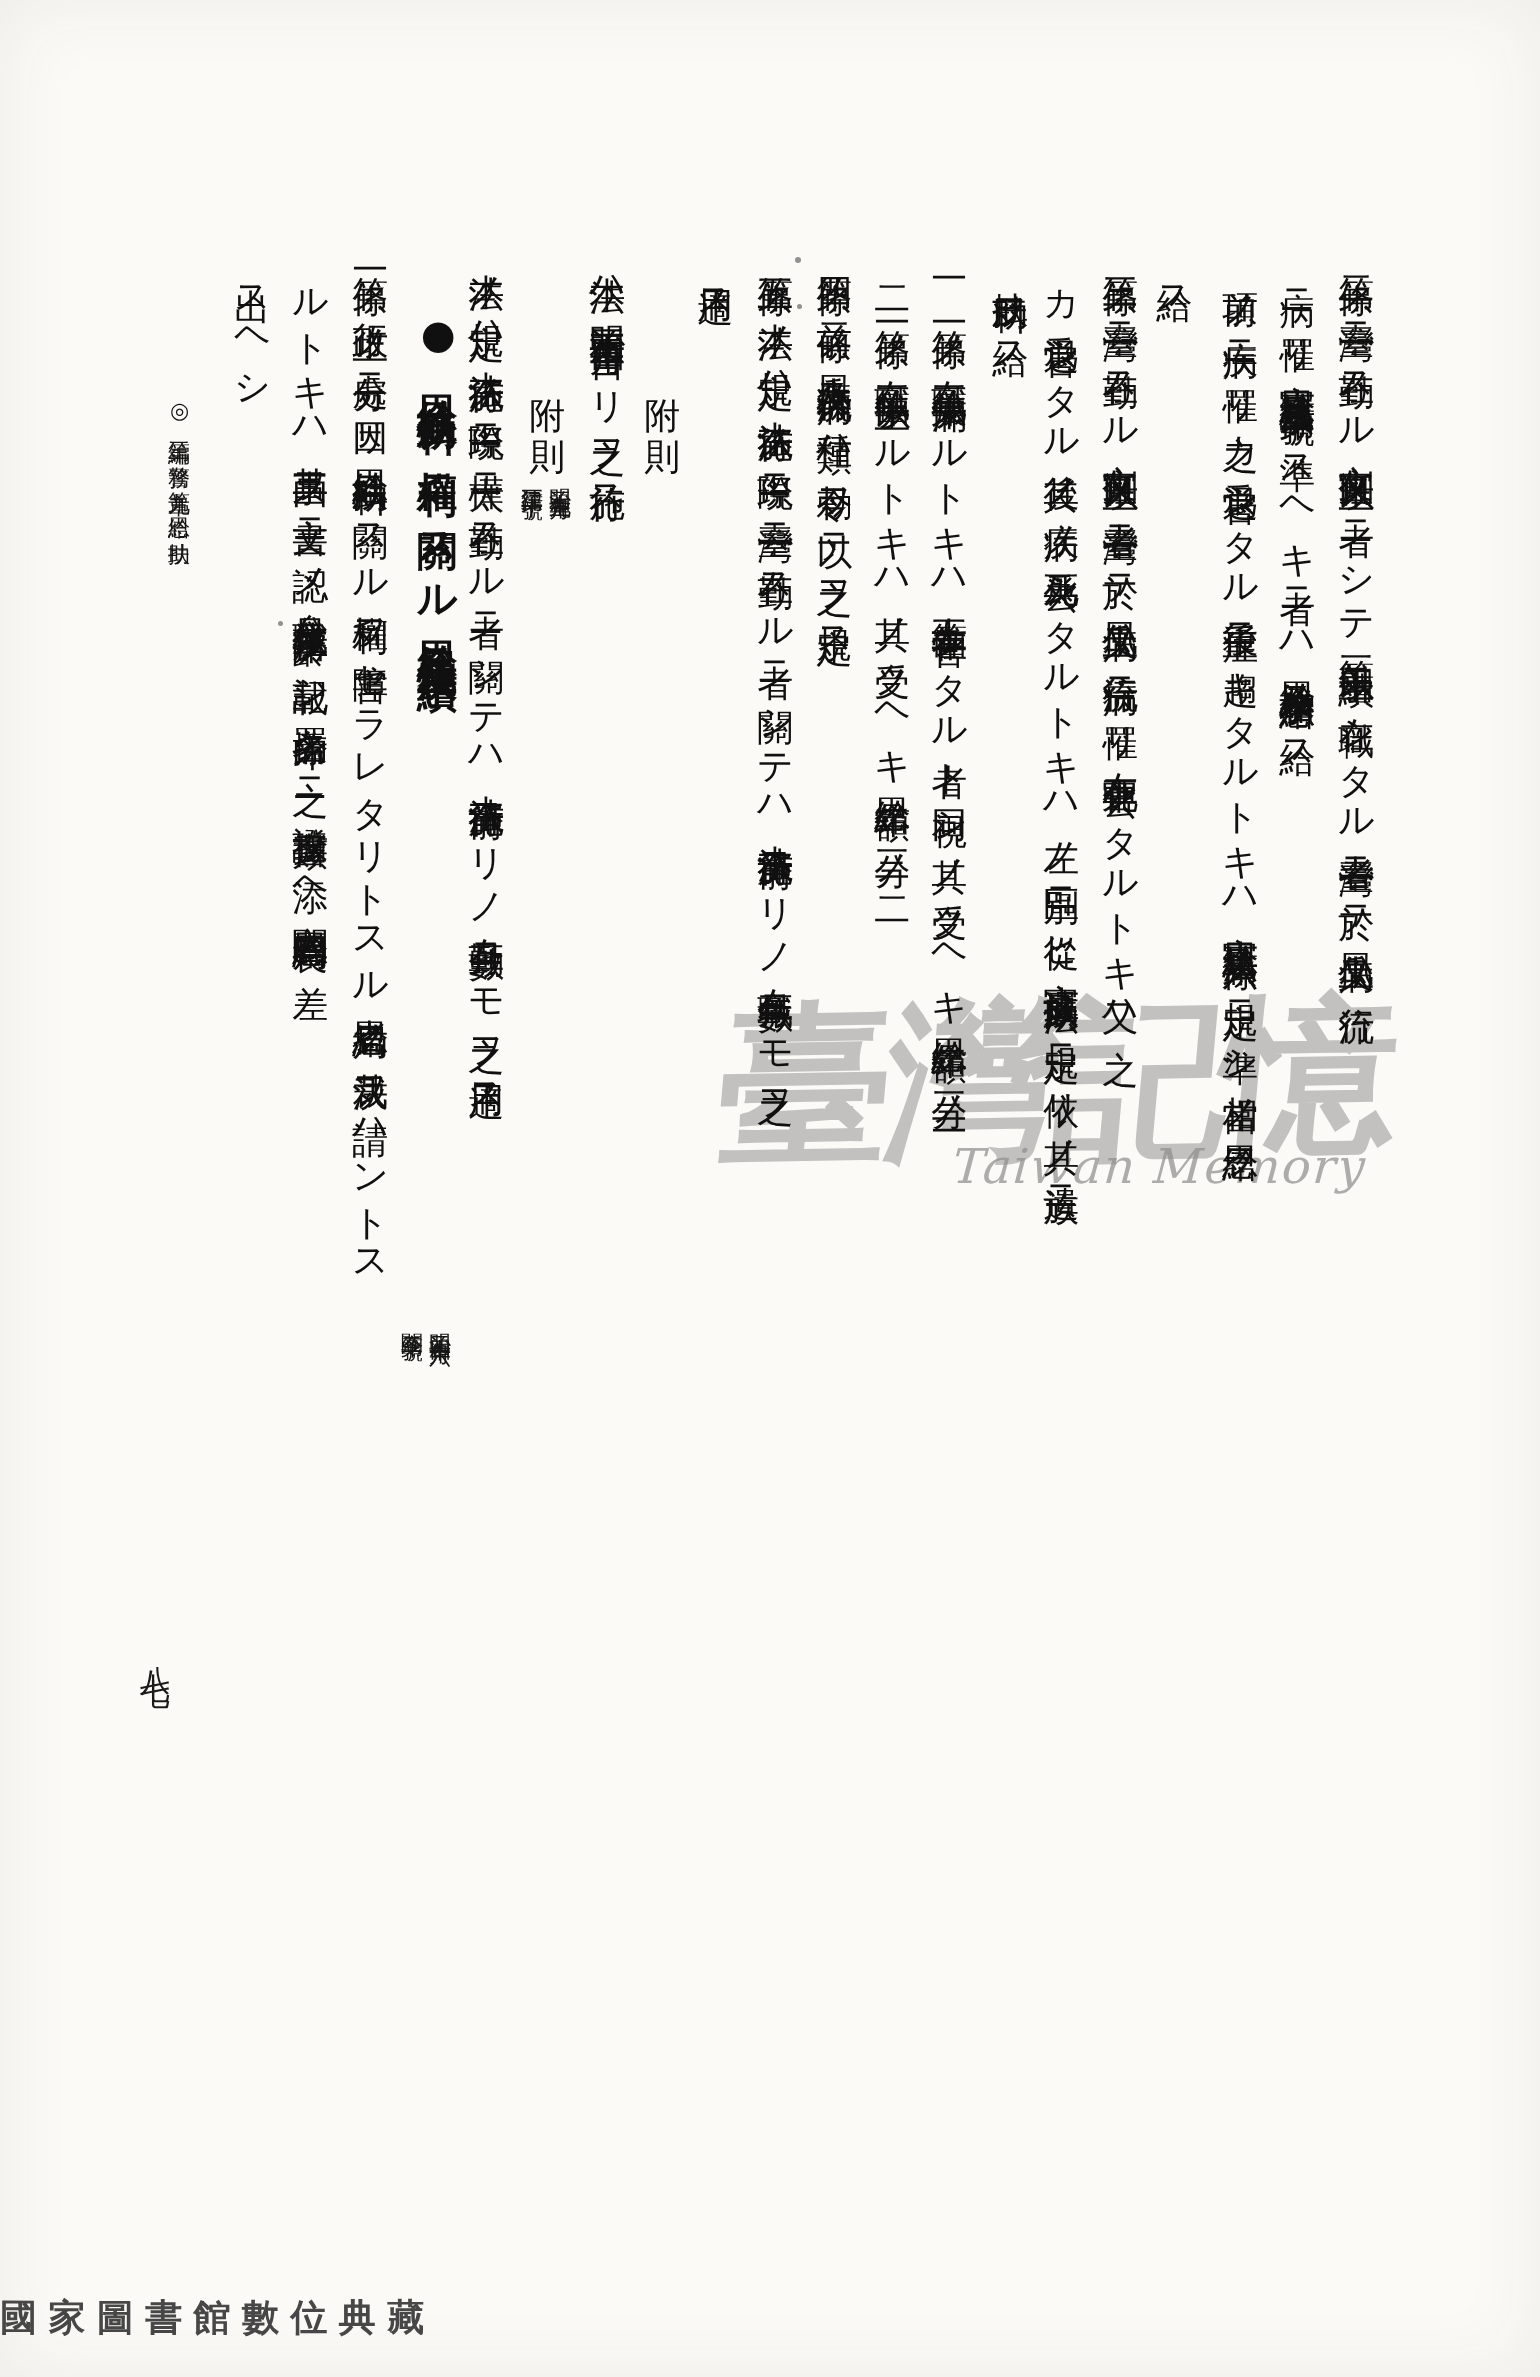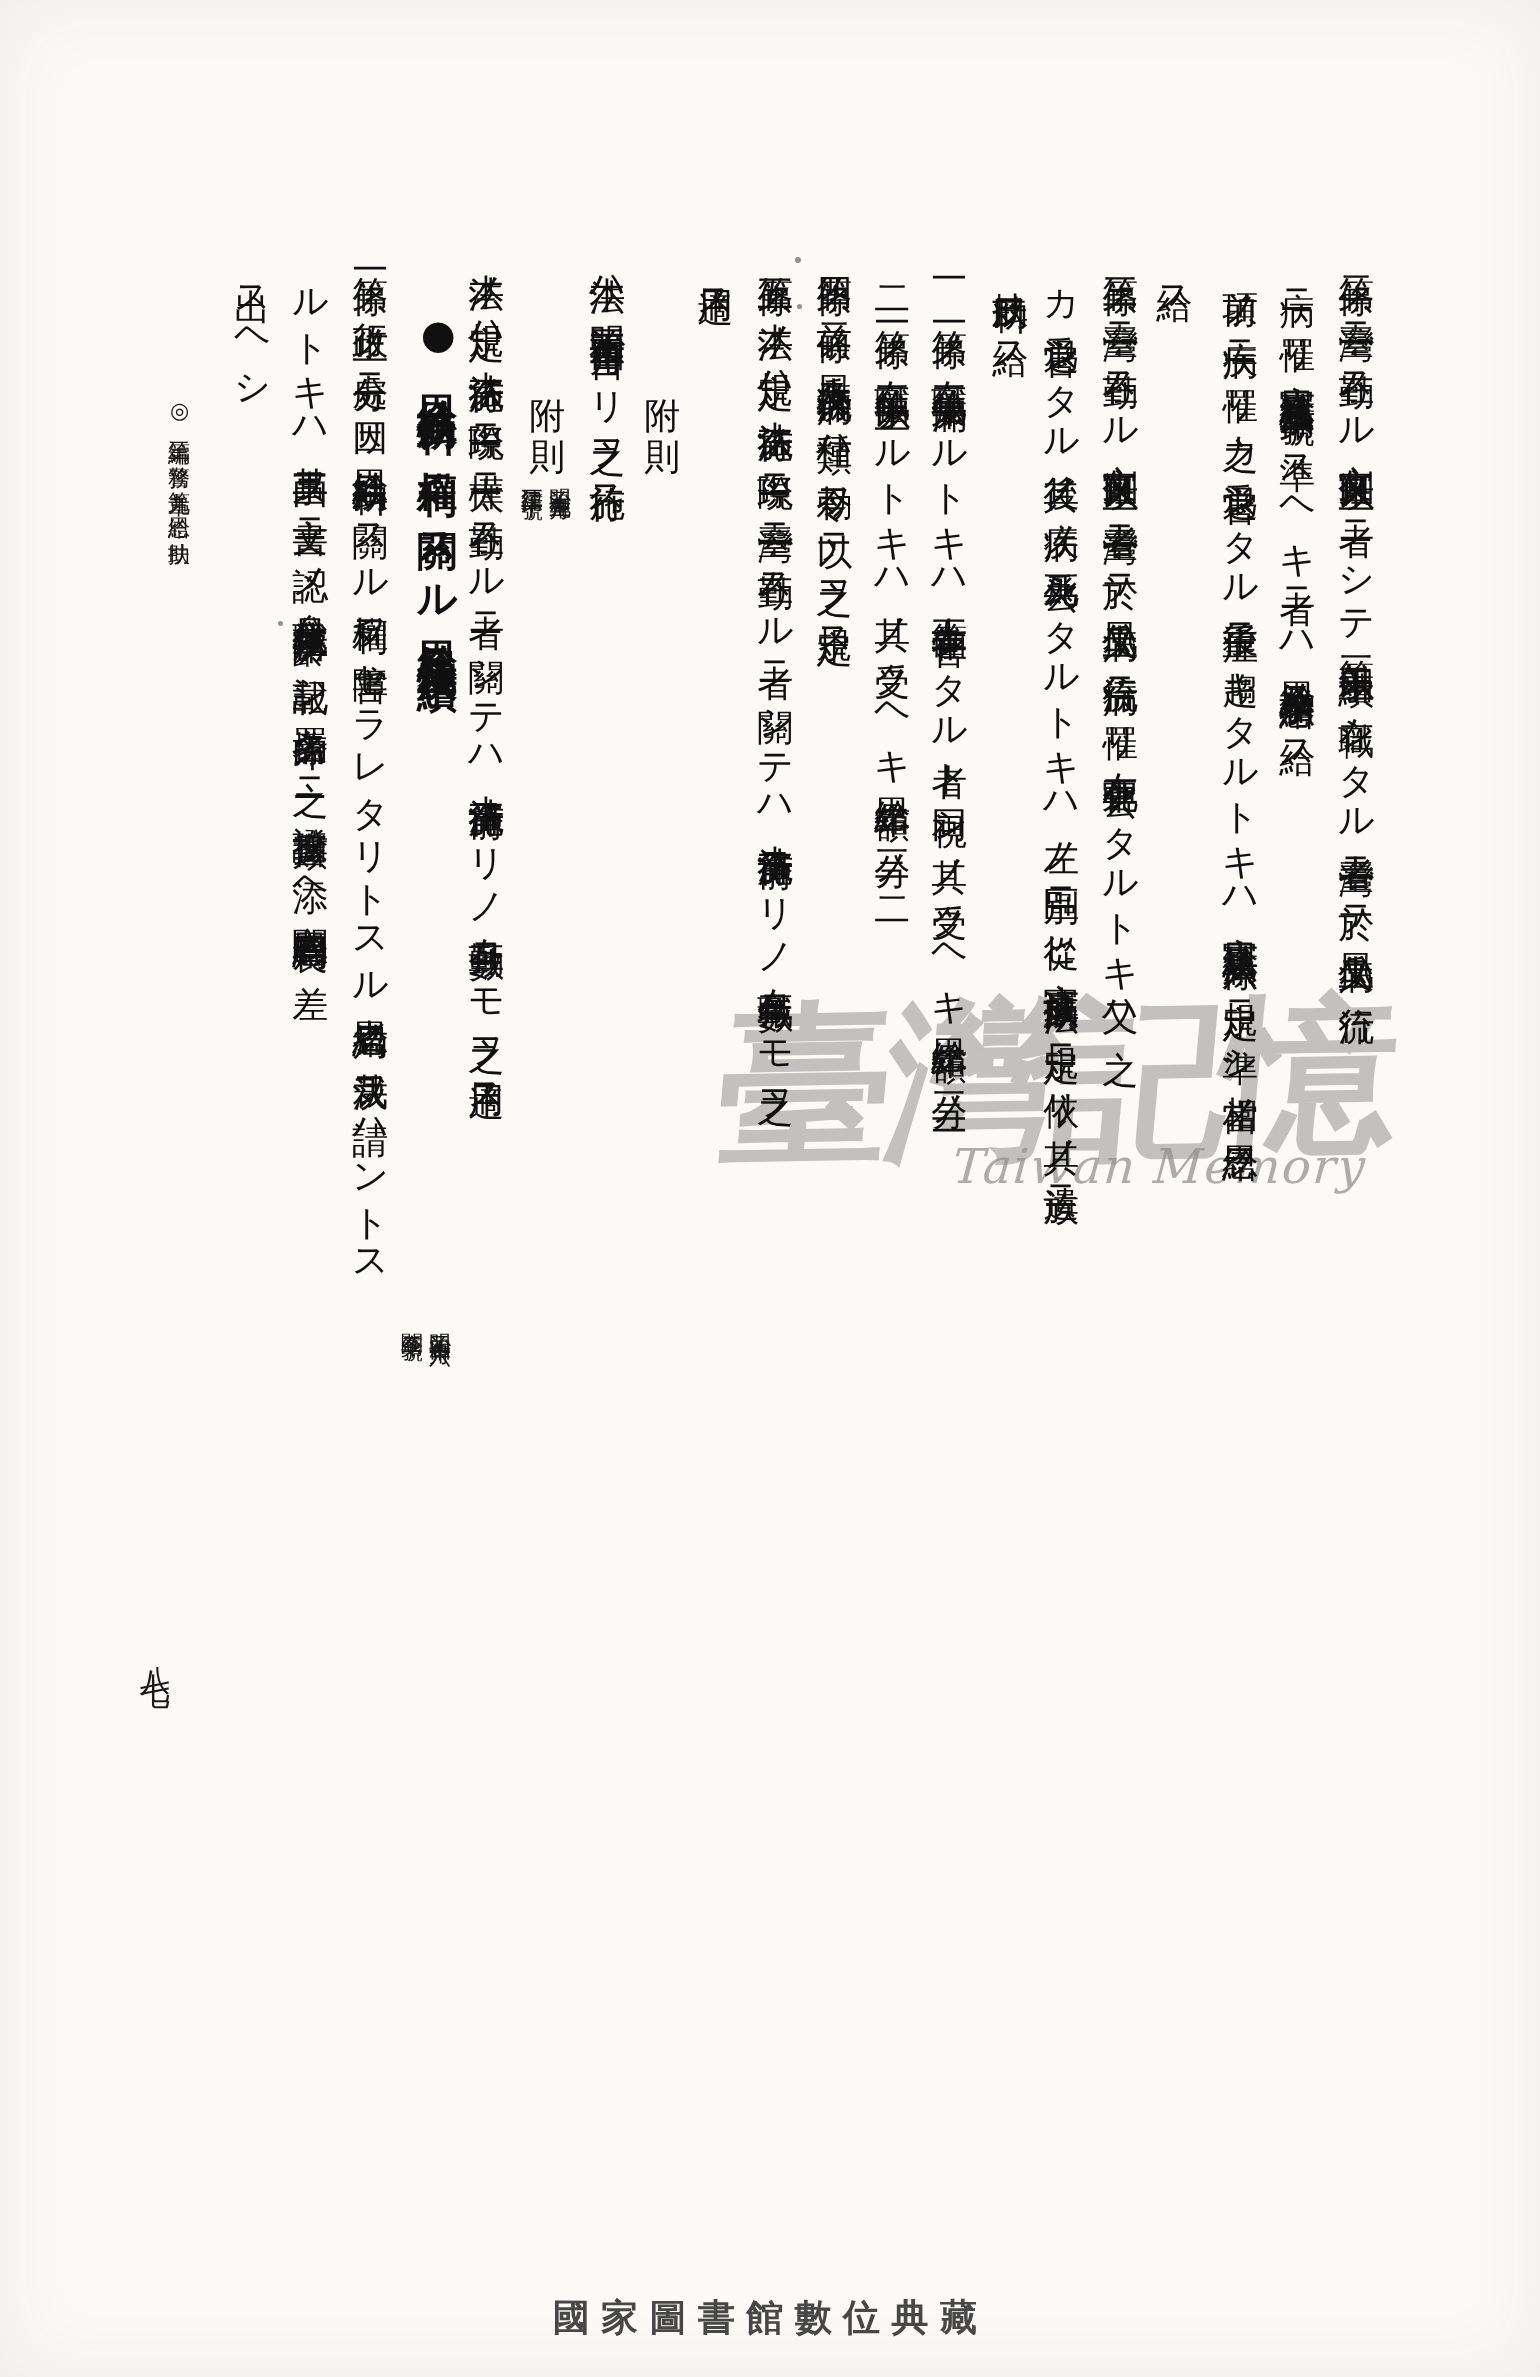--- a/index.html
+++ b/index.html
@@ -68,21 +68,21 @@
     position:absolute;left:953px;top:1138px;
     font-size:48px;font-style:italic;
     color:var(--wm);opacity:0.72;
     letter-spacing:1.8px;
     transform:skewX(-4deg);
     pointer-events:none;
   }
   
   .caption{
     position:absolute;left:0;width:1541px;top:2293px;
-    text-align:center;
+    text-align:left;
     font-size:37px;font-weight:bold;letter-spacing:11.4px;
     color:var(--caption);
   }
   
   .speck{position:absolute;background:#2a2a2a;border-radius:50%;opacity:.5;}
 </style>
 </head>
 <body>
 
 <div class="page">

